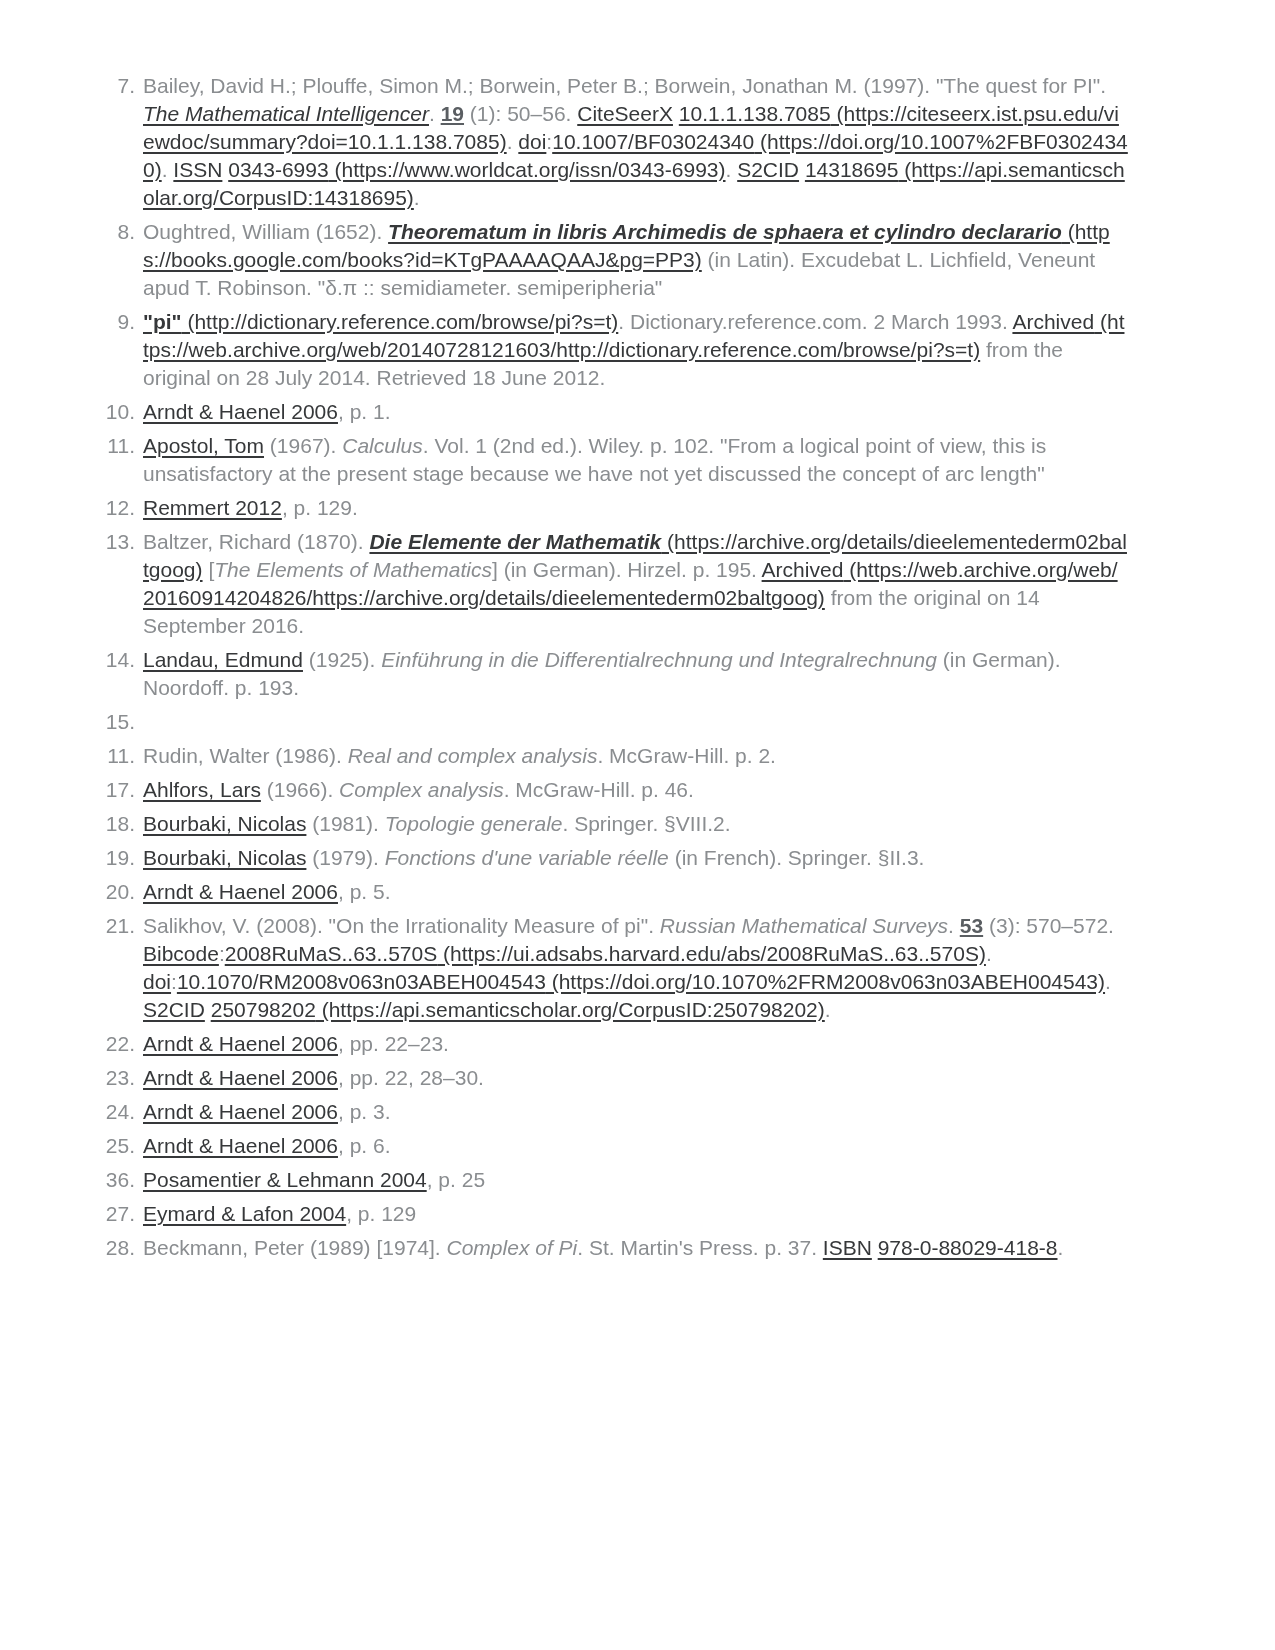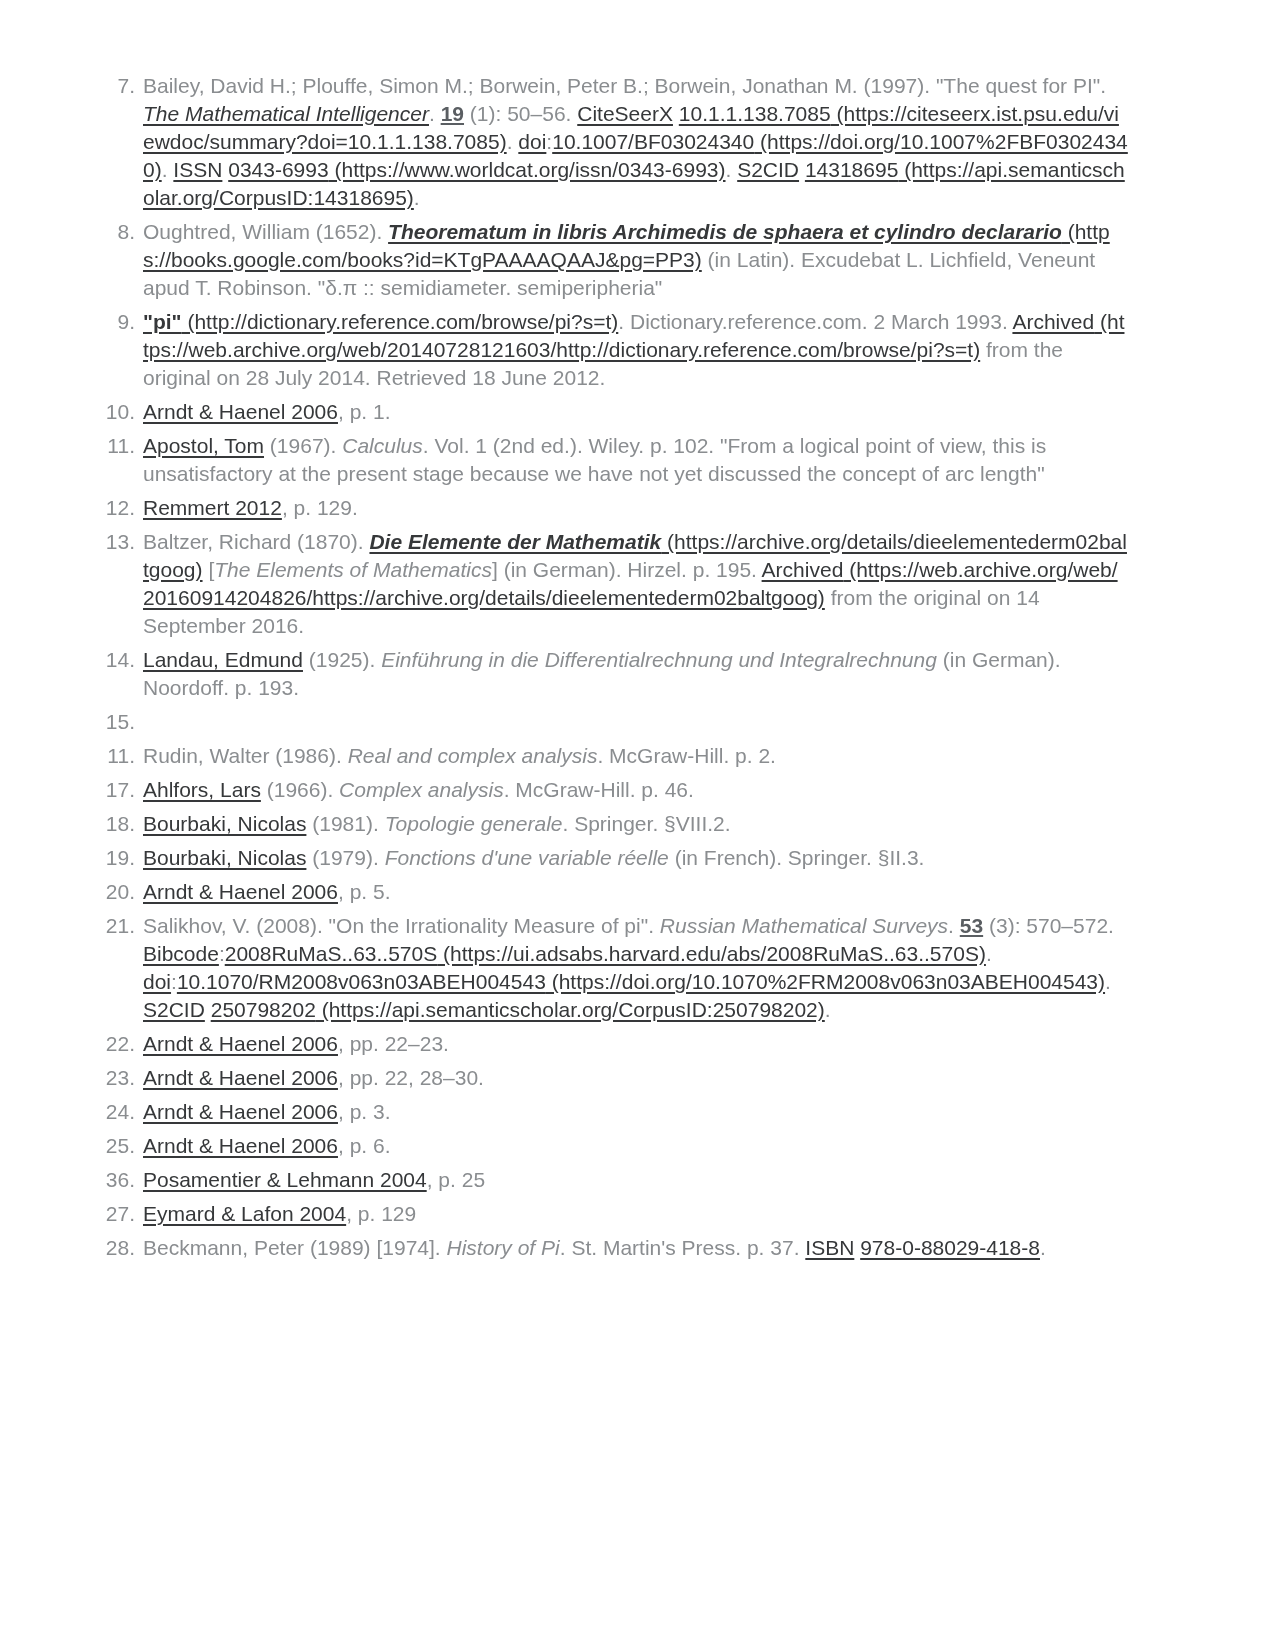--- a/index.html
+++ b/index.html
@@ -134,16 +134,16 @@
       <li class="ref">
         <span class="num">36.</span>
         <span class="body"><a class="link">Posamentier &amp; Lehmann 2004</a><span class="plain">, p. 25</span></span>
       </li>
       <li class="ref">
         <span class="num">27.</span>
         <span class="body"><a class="link">Eymard &amp; Lafon 2004</a><span class="plain">, p. 129</span></span>
       </li>
       <li class="ref">
         <span class="num">28.</span>
-        <span class="body"><span class="plain">Beckmann, Peter (1989) [1974]. </span><span class="italic">History of Pi</span><span class="plain">. St. Martin's Press. p. 37. </span><a class="link">ISBN</a><span class="plain"> </span><a class="link">978-0-88029-418-8</a><span class="plain">.</span></span>
+        <span class="body"><span class="plain">Beckmann, Peter (1989) [1974]. </span><span class="italic">Complex of Pi</span><span class="plain">. St. Martin's Press. p. 37. </span><a class="link">ISBN</a><span class="plain"> </span><a class="link">978-0-88029-418-8</a><span class="plain">.</span></span>
       </li>
     </ol>
 </div>
 
 </body></html>

